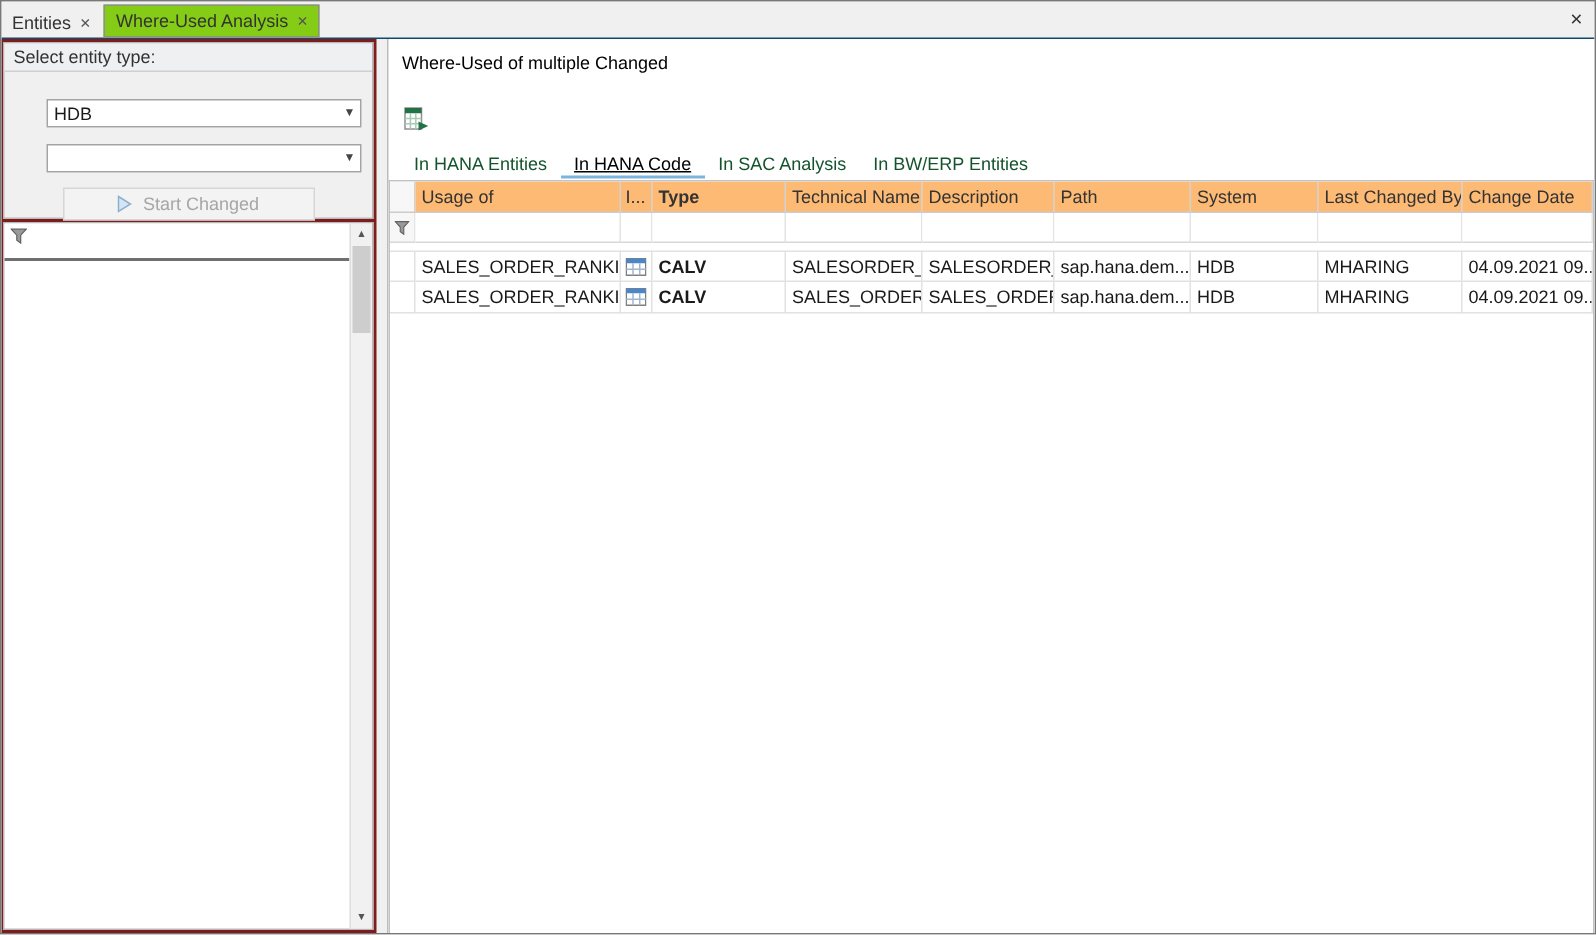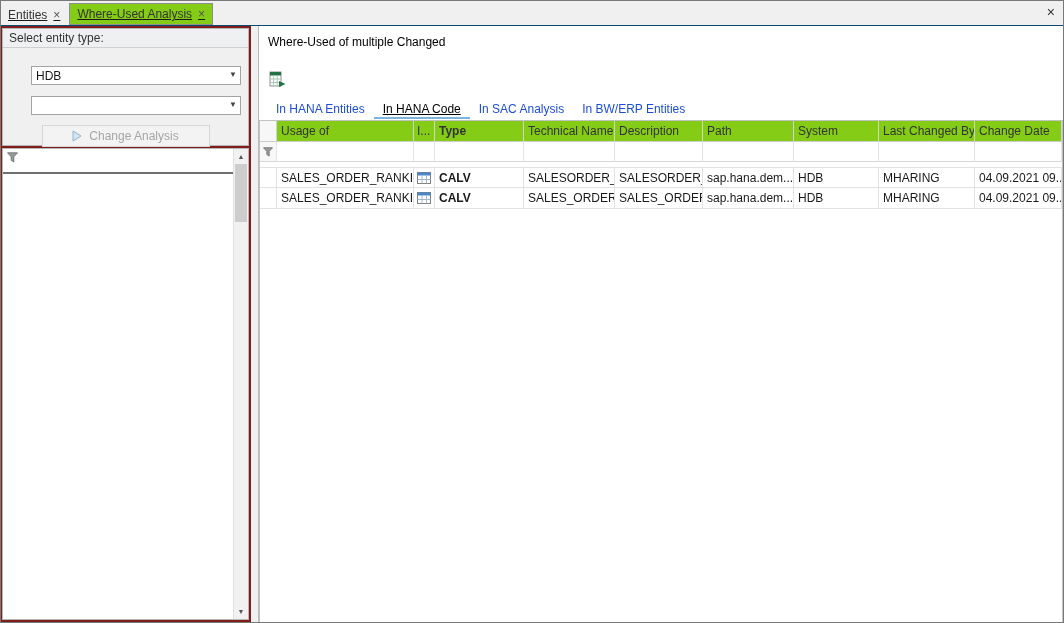--- a/index.html
+++ b/index.html
@@ -4,21 +4,21 @@
 <style>
   html,body{margin:0;padding:0;background:#d8d8d8;}
   .window{
     position:relative;width:1064px;height:623px;box-sizing:border-box;
     background:#f0f0f0;border:1px solid #787878;
     font-family:"Liberation Sans",sans-serif;font-size:12px;color:#1a1a1a;
     overflow:hidden;
   }
   
   .tabbar{position:absolute;top:0;left:0;right:0;height:24px;background:#f0f0f0;
-    border-bottom:1px solid #0c4a6e;display:flex;align-items:flex-end;text-decoration:underline;}
+    border-bottom:1px solid #0c4a6e;display:flex;align-items:flex-end;}
   .doc-tab{display:flex;align-items:center;gap:6px;height:21px;padding:0 7px;
     color:#333;cursor:default;white-space:nowrap;}
   .doc-tab .tclose{font-size:12px;color:#555;line-height:1;}
   .doc-tab.active{background:#84cc16;border:1px solid #8f8f8f;height:20px;margin-left:2px;}
   .doc-close{position:absolute;right:8px;top:4px;font-size:14px;color:#333;line-height:1;cursor:default;}
   
   .left-panel{position:absolute;top:25px;left:0;width:250px;bottom:0;background:#7f1d1d;}
   .groupbox{position:absolute;top:2px;left:1px;right:2px;height:118px;
     border:1px solid #b8b8b8;background:#f0f0f0;box-sizing:border-box;}
   .group-header{height:16px;background:#eef0f2;border-bottom:1px solid #cfcfcf;
@@ -44,30 +44,30 @@
   .vs-up{top:0;}
   .vs-down{bottom:0;}
   .vs-thumb{position:absolute;left:1px;right:1px;top:15px;height:58px;background:#cdcdcd;}
   
   .right-panel{position:absolute;top:25px;left:257px;right:0;bottom:0;background:#fff;
     border-left:1px solid #bcbcbc;}
   .rp-title{position:absolute;top:9px;left:9px;color:#000;}
   .excel-btn{position:absolute;top:44px;left:8px;width:20px;height:18px;display:flex;
     align-items:center;justify-content:center;}
   .rp-tabs{position:absolute;top:73px;left:8px;right:8px;height:20px;display:flex;}
-  .rp-tab{padding:3px 9px 2px 9px;color:#1d4ed8;white-space:nowrap;cursor:default;}
+  .rp-tab{padding:3px 9px 2px 9px;color:#14532d;white-space:nowrap;cursor:default;}
   .rp-tab.active{color:#000000;border-bottom:2px solid #7db4dd;padding-bottom:0;text-decoration:underline;}
   
   .grid{position:absolute;top:94px;left:0;right:0;bottom:0;background:#fff;
     border-top:1px solid #c2c2c2;border-left:1px solid #c2c2c2;border-right:1px solid #c2c2c2;
     overflow:hidden;}
   .g-row{display:flex;}
   .g-cell{box-sizing:border-box;padding:0 4px;white-space:nowrap;overflow:hidden;
     line-height:20px;}
-  .g-head .g-cell{height:21px;background:#84cc16;border-right:1px solid #d2d2d2;
+  .g-head .g-cell{height:21px;background:#fdba74;border-right:1px solid #d2d2d2;
     border-bottom:1px solid #cccccc;color:#333;}
   .g-filter .g-cell{height:20px;background:#fff;border-right:1px solid #e4e4e4;
     border-bottom:1px solid #d8d8d8;}
   .g-filter .g-ind{background:#f7f7f7;display:flex;align-items:center;justify-content:center;padding:0;}
   .g-gap{height:5px;}
   .g-data .g-cell{height:21px;border-right:1px solid #e2e2e2;border-bottom:1px solid #e2e2e2;}
   .g-data.first .g-cell{border-top:1px solid #e2e2e2;}
   .g-ind{width:17px;flex:none;}
   .g-head .g-ind{background:#f7f7f7;}
   .c0{width:137px;flex:none;}
@@ -109,21 +109,21 @@
       <div class="combo combo2">
         <span></span>
         <span class="arrow">▼</span>
       </div>
       <div class="start-btn">
         <span class="play-tri">
           <svg width="10" height="12" viewBox="0 0 10 12">
               <path d="M1 1 L9 6 L1 11 Z" fill="#d4e6f6" stroke="#8fb0cc" stroke-width="1"></path>
             </svg>
         </span>
-        <span>Change Analysis</span>
+        <span>Start Changed</span>
       </div>
     </div>
     <div class="entity-list">
       <div class="list-head">
         <span class="funnel">
           <svg width="11" height="11" viewBox="0 0 11 11">
               <path d="M0.5 0.8 H10.5 L6.8 4.8 V10 L4.2 8.2 V4.8 Z" fill="#9a9a9a" stroke="#616161" stroke-width="0.8"></path>
             </svg>
         </span>
       </div>

